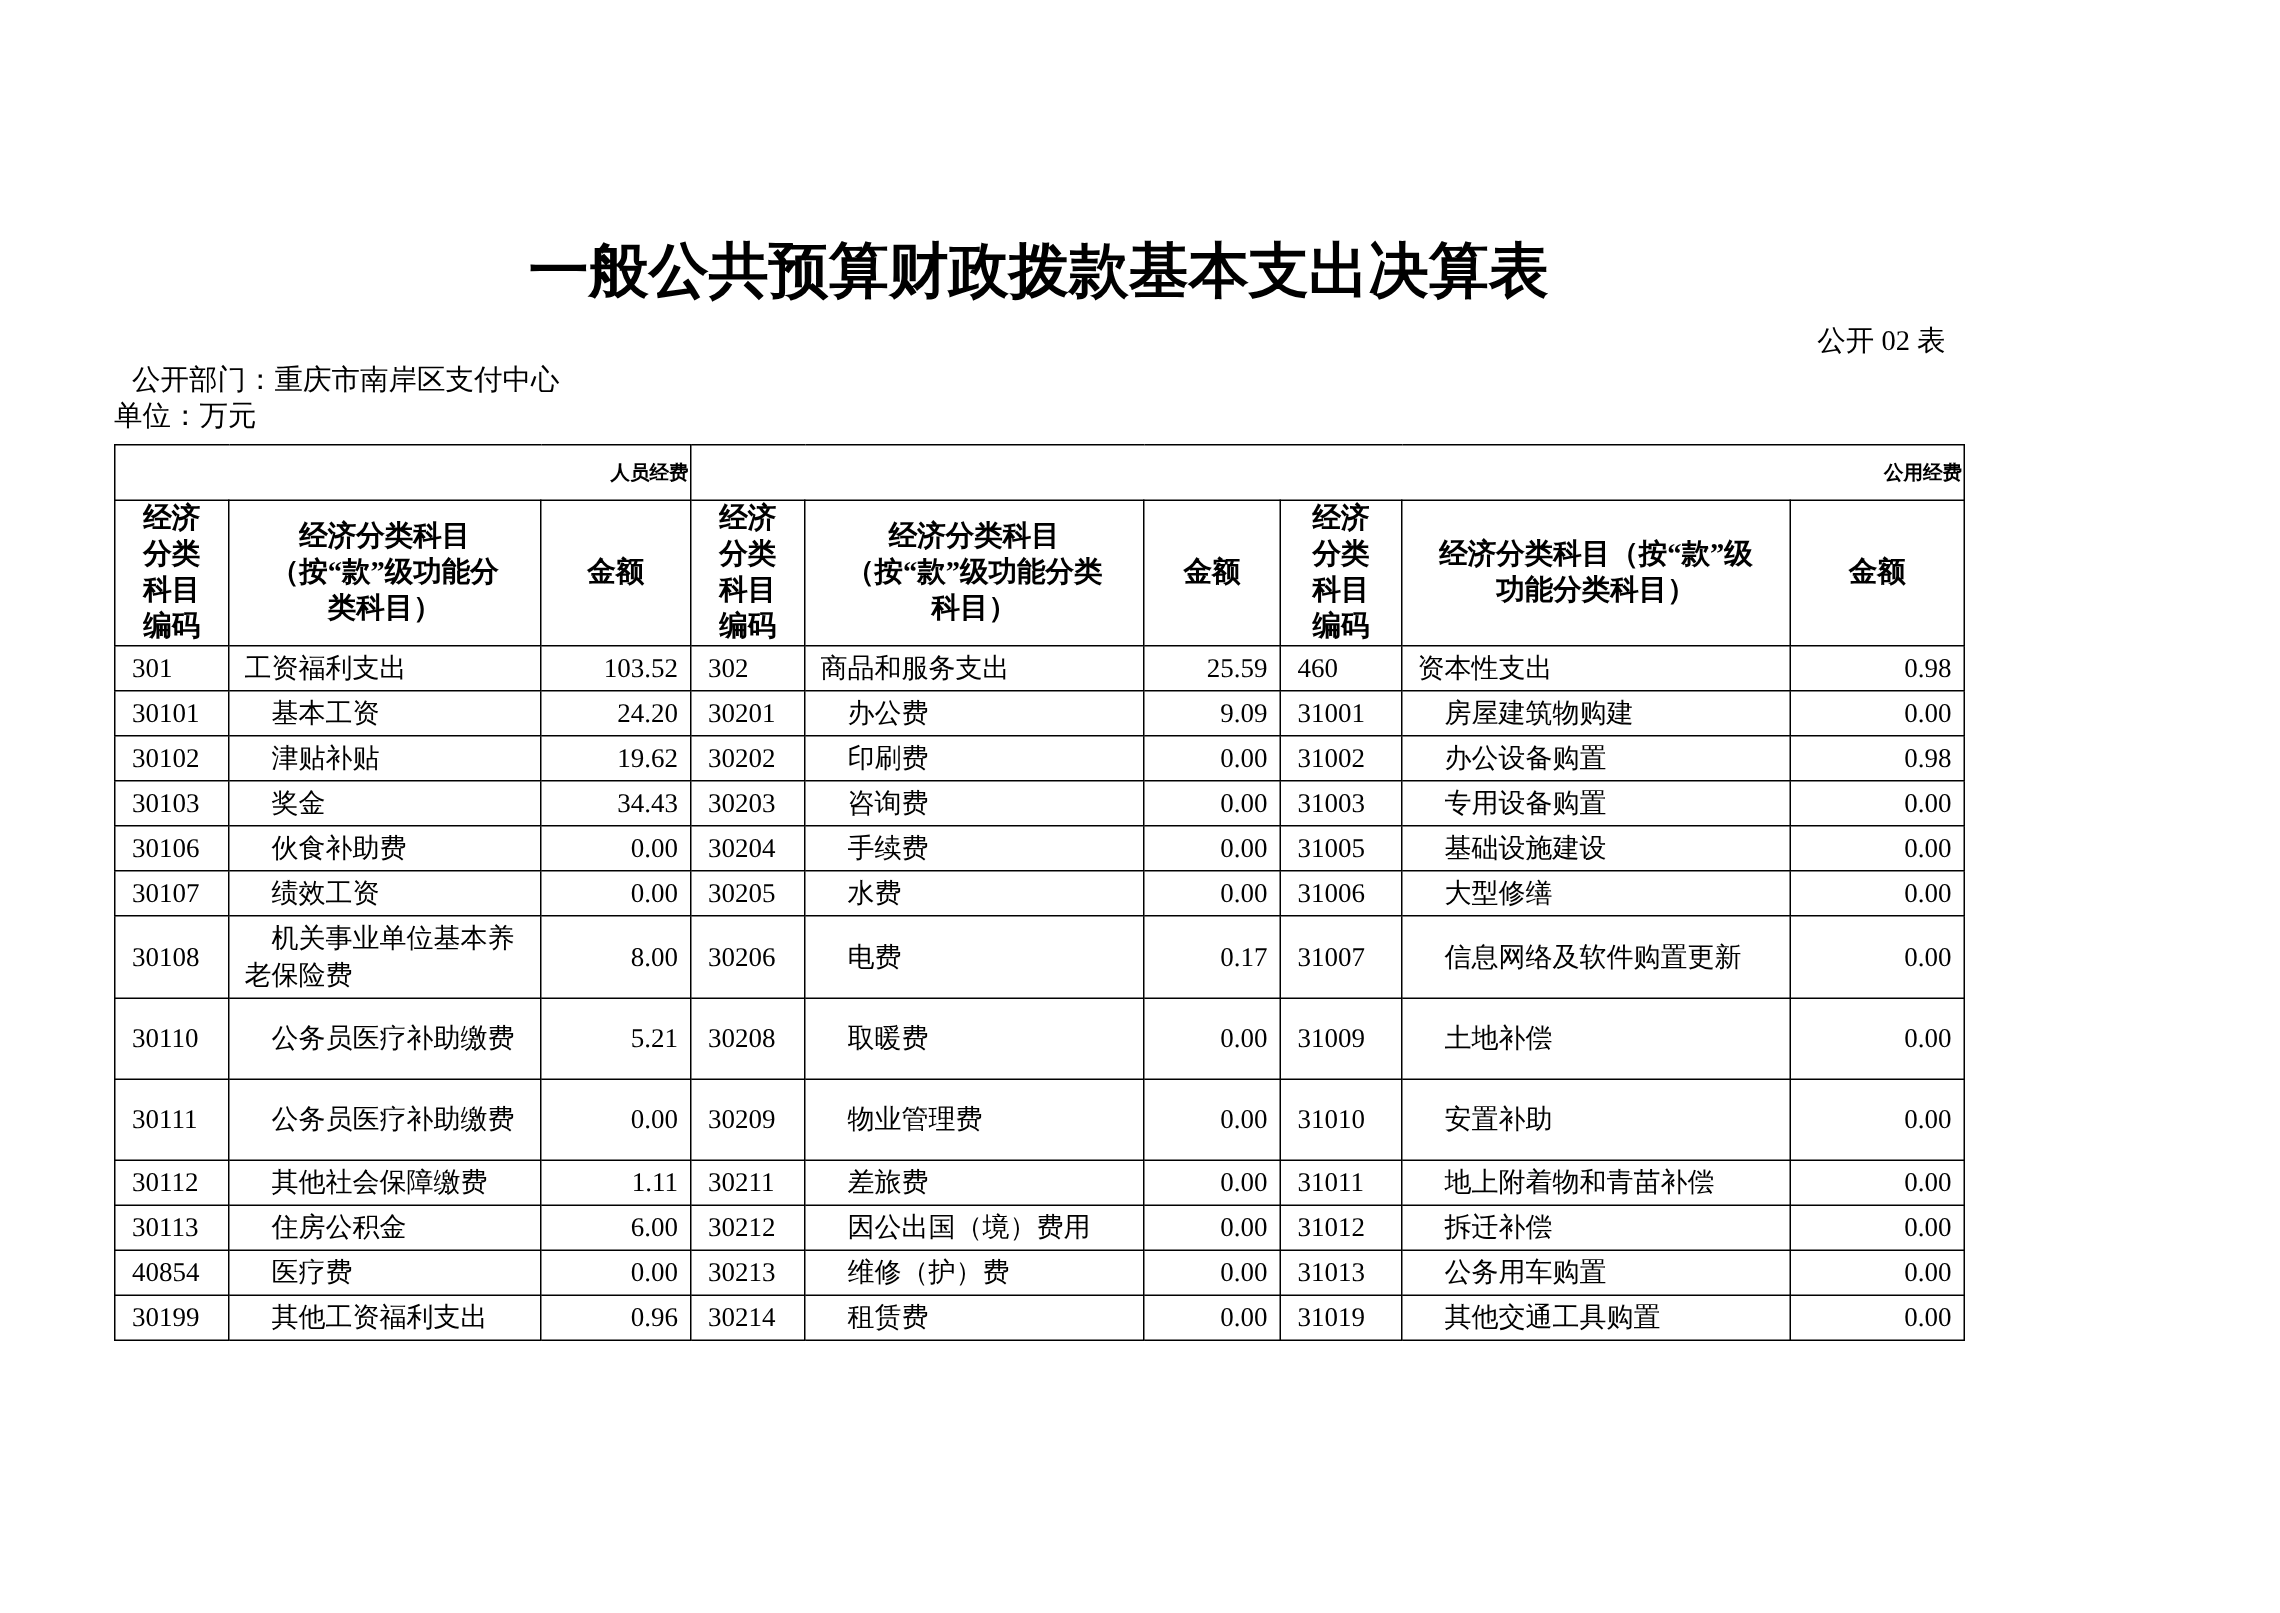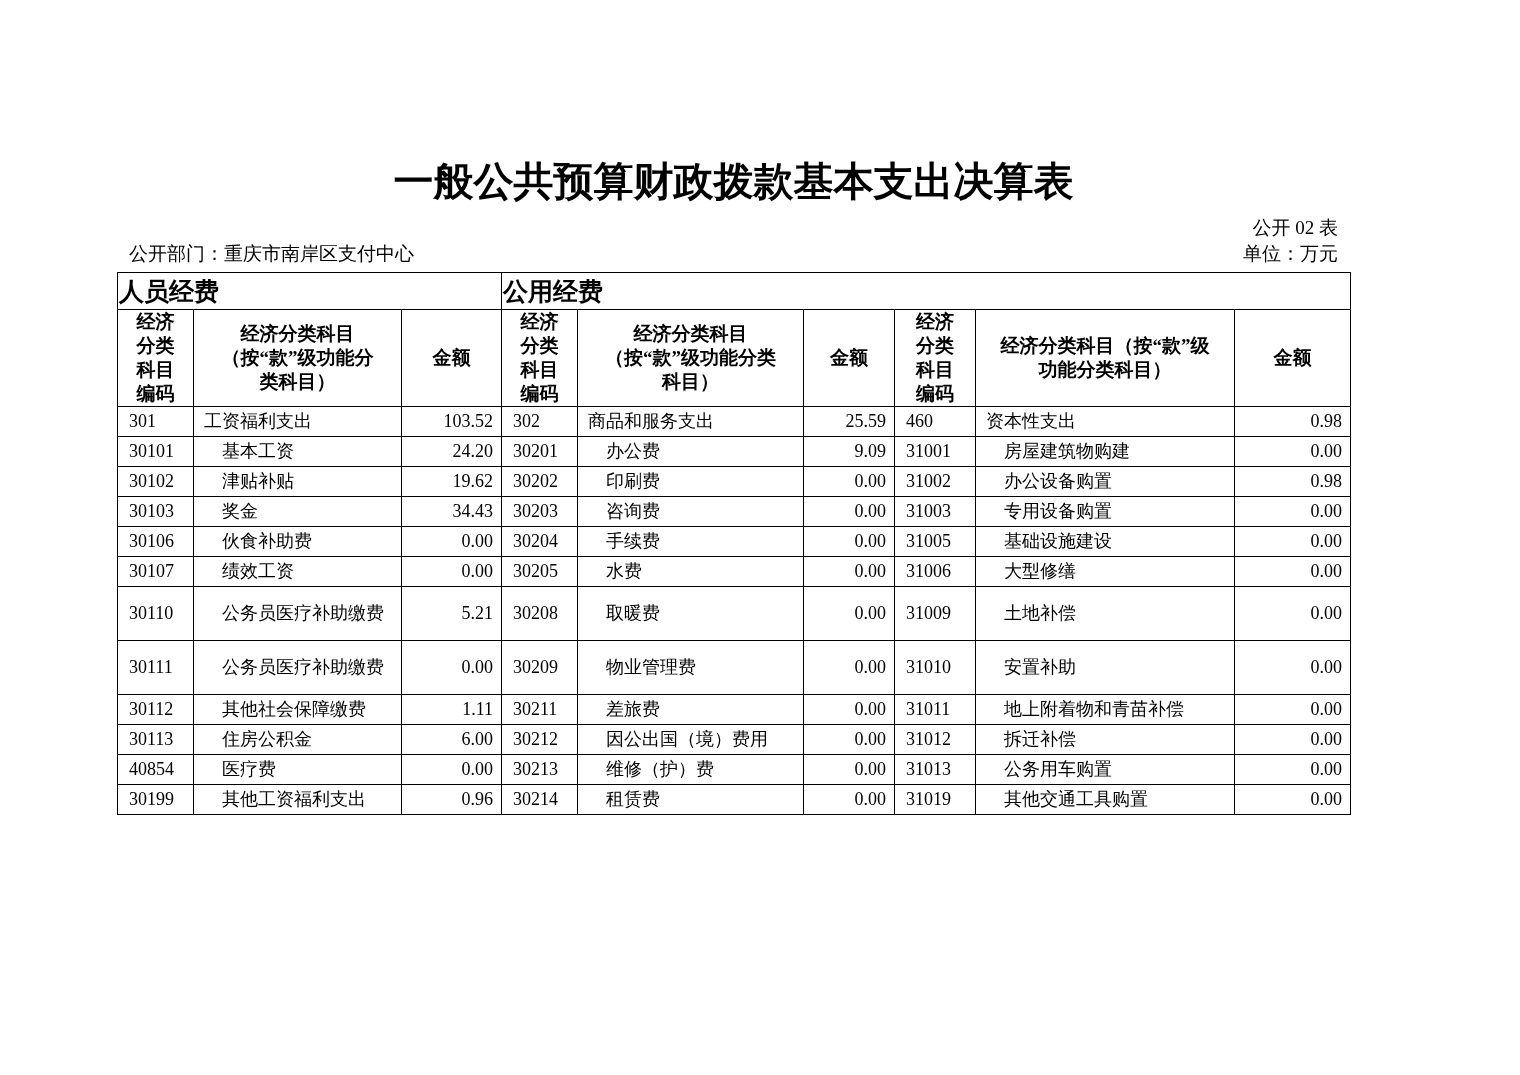--- a/index.html
+++ b/index.html
@@ -7,21 +7,21 @@
     padding: 0;
     background: #ffffff;
     width: 1520px;
     height: 1075px;
     overflow: hidden;
     color: #000;
     font-family: "Liberation Serif", "DejaVu Serif", serif;
   }
   .sheet {
     width: 1233px;
-    margin-left: 117px;
+    margin-left: 76px;
   }
   .title {
     margin: 158px 0 0 0;
     font-family: "Liberation Sans", "DejaVu Sans", sans-serif;
     font-weight: 700;
     font-size: 40px;
     line-height: 46px;
     text-align: center;
     letter-spacing: 0px;
   }
@@ -31,39 +31,40 @@
     font-size: 19px;
     line-height: 24px;
     text-align: right;
   }
   .meta-row {
     display: flex;
     justify-content: space-between;
     font-size: 19px;
     line-height: 24px;
     margin: 2px 0 6px 0;
+    flex-direction: column;
   }
   .meta-row .dept { padding-left: 12px; }
   .meta-row .unit { padding-right: 12px; }
 
   table.budget {
     width: 1233px;
     border-collapse: collapse;
     table-layout: fixed;
   }
   table.budget th, table.budget td {
     border: 1px solid #000;
     vertical-align: middle;
     overflow: hidden;
   }
   tr.group-row th {
     height: 34px;
-    font-size: 25px;
+    font-size: 13px;
     font-weight: 700;
-    text-align: left;
+    text-align: right;
   }
   tr.head-row th {
     height: 95px;
     font-size: 19px;
     line-height: 24px;
     font-weight: 700;
     text-align: center;
   }
   th.code-h { padding: 0 15px; }
   th.subj-h { padding: 0 24px; }
@@ -183,20 +184,31 @@
           <td class="subj">　绩效工资</td>
           <td class="amt">0.00</td>
           <td class="code">30205</td>
           <td class="subj">　水费</td>
           <td class="amt">0.00</td>
           <td class="code">31006</td>
           <td class="subj">　大型修缮</td>
           <td class="amt">0.00</td>
         </tr>
         <tr class="tall">
+          <td class="code">30108</td>
+          <td class="subj">　机关事业单位基本养老保险费</td>
+          <td class="amt">8.00</td>
+          <td class="code">30206</td>
+          <td class="subj">　电费</td>
+          <td class="amt">0.17</td>
+          <td class="code">31007</td>
+          <td class="subj">　信息网络及软件购置更新</td>
+          <td class="amt">0.00</td>
+        </tr>
+        <tr class="tall">
           <td class="code">30110</td>
           <td class="subj">　公务员医疗补助缴费</td>
           <td class="amt">5.21</td>
           <td class="code">30208</td>
           <td class="subj">　取暖费</td>
           <td class="amt">0.00</td>
           <td class="code">31009</td>
           <td class="subj">　土地补偿</td>
           <td class="amt">0.00</td>
         </tr>

